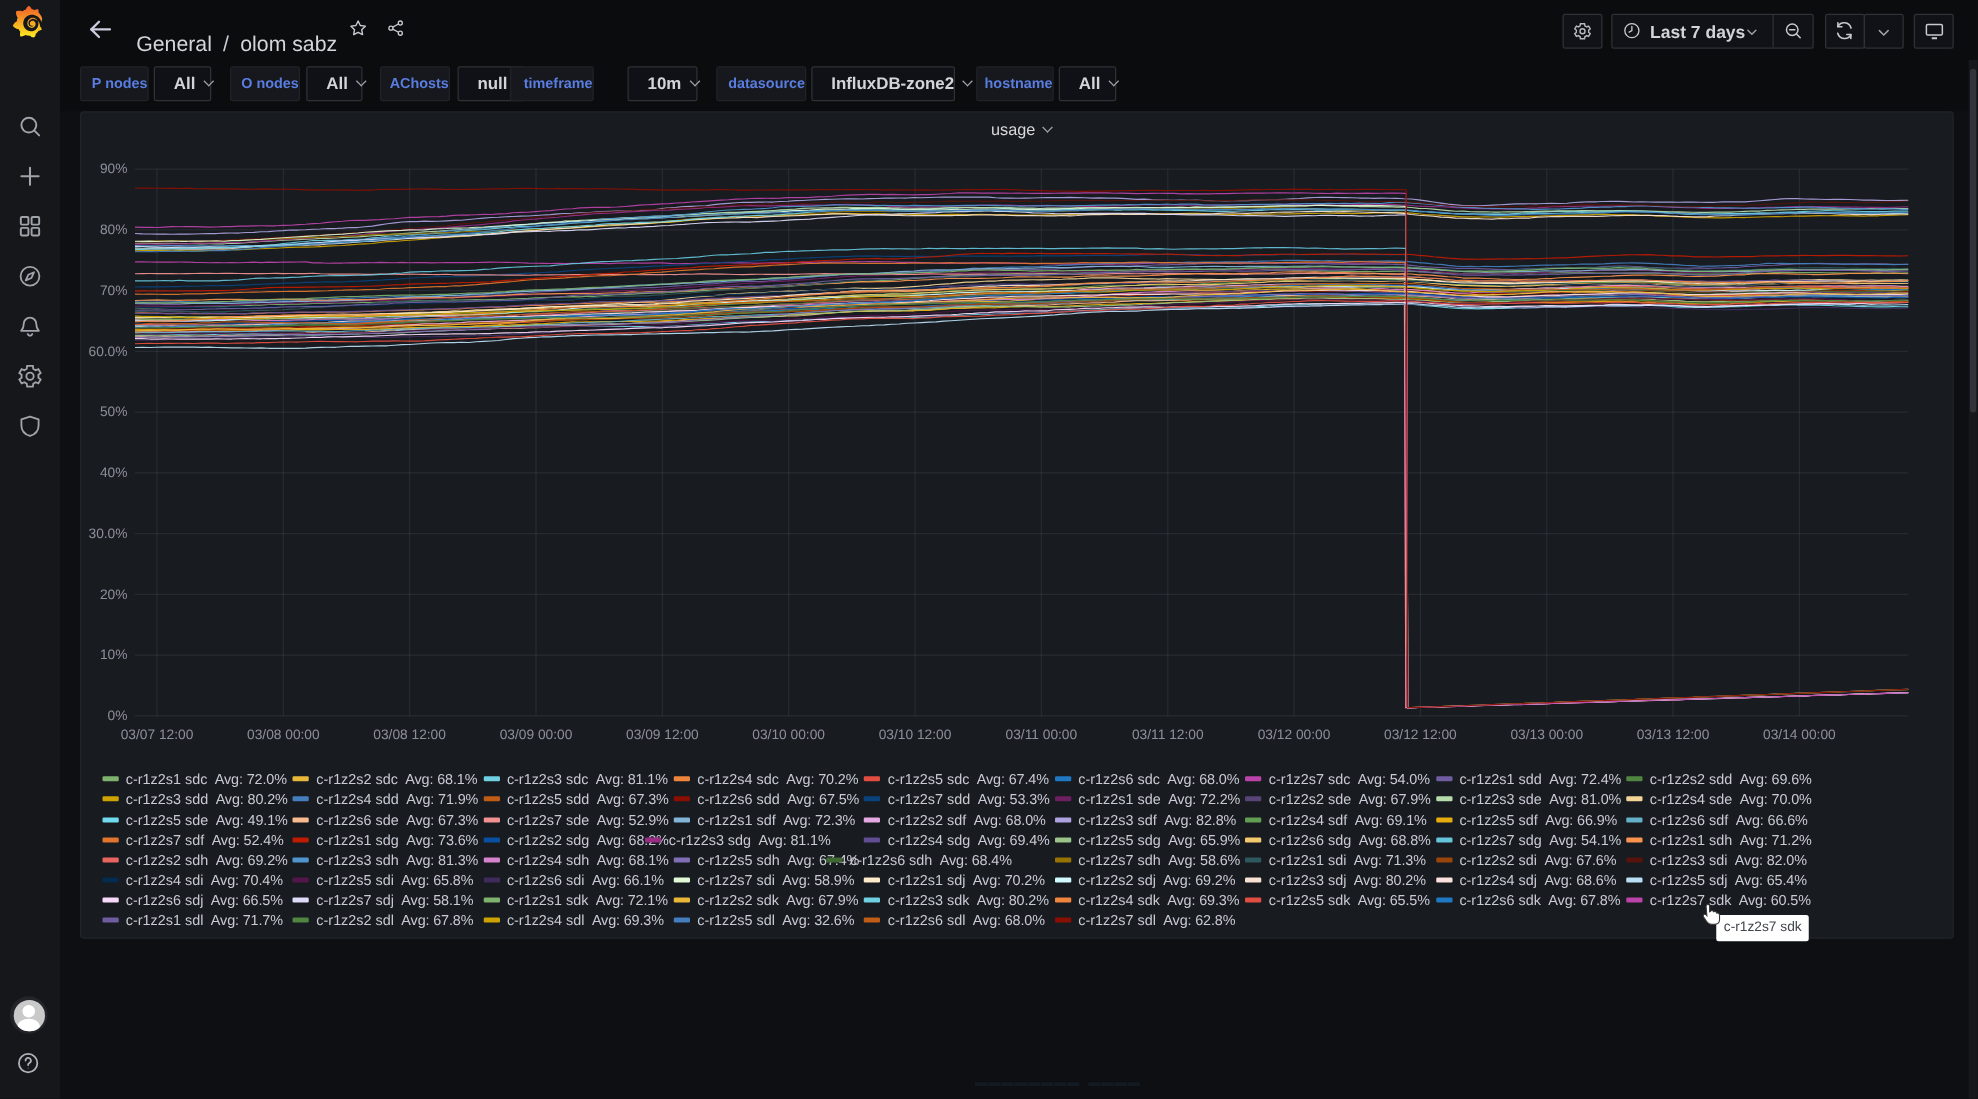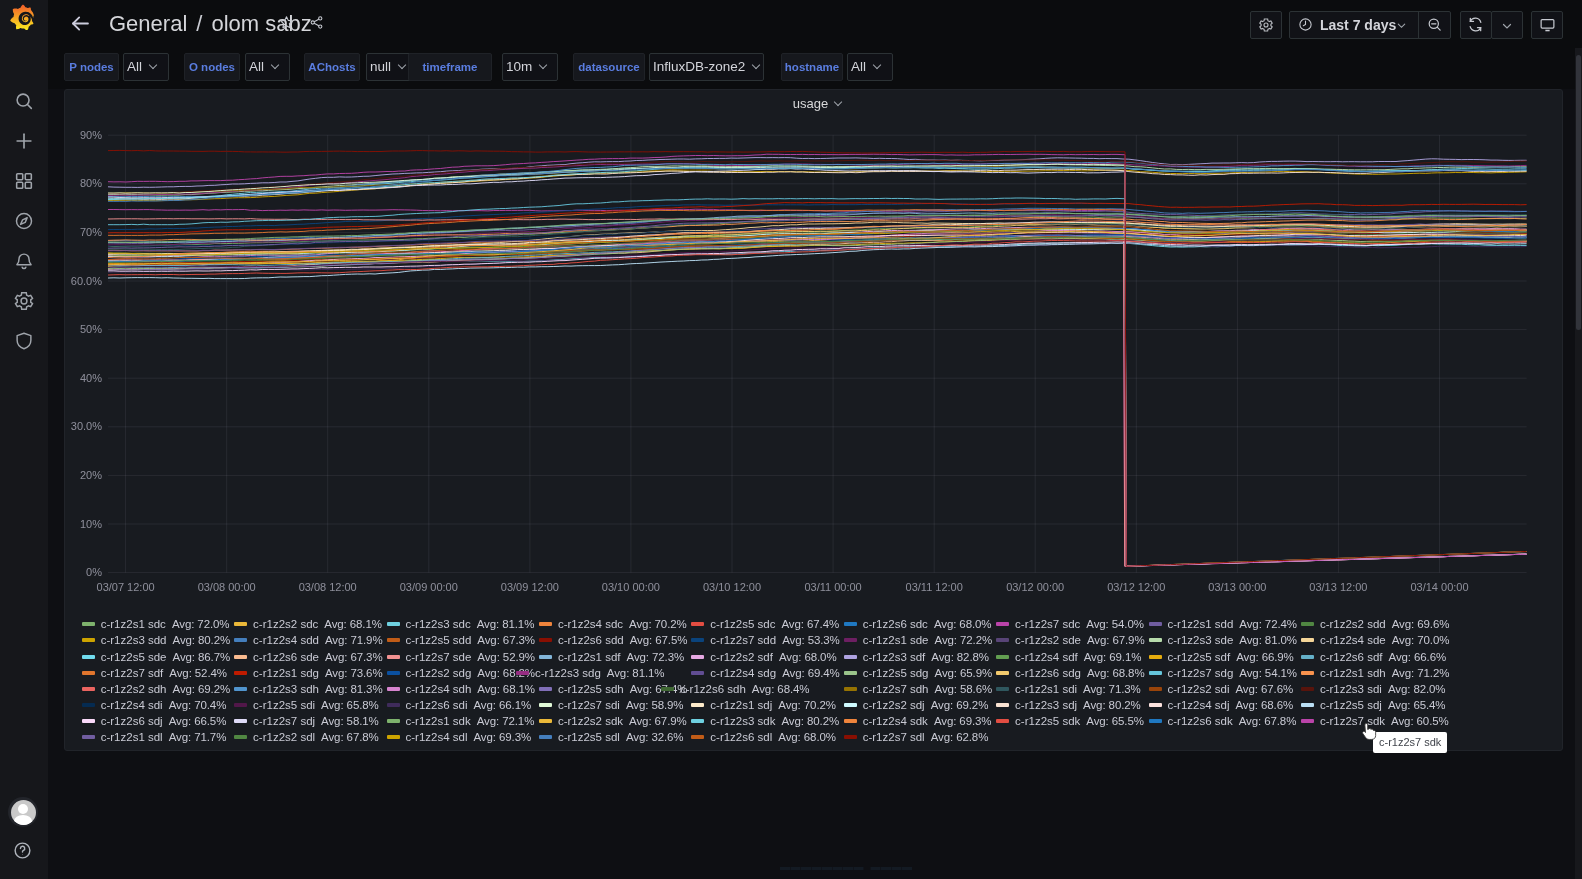--- a/index.html
+++ b/index.html
@@ -9,25 +9,25 @@
 #sidebar{position:absolute;left:0;top:0;width:48px;height:879px;background:#16171b}
 #logo{position:absolute;left:10px;top:4px;width:24px;height:26px}
 .sic{position:absolute;left:13px;width:22px;height:22px;color:#9fa4ab}
 #panel{position:absolute;left:64px;top:89px;width:1499px;height:662px;background:#181b20;border:1px solid #21242a;border-radius:3px}
 #ptitle{position:absolute;left:0;top:0;width:100%;height:28px;text-align:center;line-height:28px;font-size:13px;font-weight:500;color:#d8d9da;text-indent:7px}
 #ptitle .chev{display:inline-block;width:6px;height:6px;border-right:1.5px solid #9fa4ab;border-bottom:1.5px solid #9fa4ab;transform:rotate(45deg);margin-left:7px;vertical-align:3px}
 .li{position:absolute;white-space:nowrap;font-size:11.5px;letter-spacing:-0.1px;color:#c9cad4;line-height:16px}
 .lm{display:inline-block;width:13px;height:4px;border-radius:1px;vertical-align:2px;margin-right:6px}
 .ln{letter-spacing:0}
 .la{margin-left:6px}
-.crumb{position:absolute;top:0;height:48px;line-height:48px;color:#d5d6da;font-size:22px;font-weight:500}
+.crumb{position:absolute;top:12px;height:48px;line-height:48px;color:#d5d6da;font-size:17px;font-weight:500}
 .slash{color:#caccd3;padding:0 9px;font-weight:400}
 .btn{position:absolute;top:11px;height:28px;background:#111217;border:1px solid #2c3235;border-radius:2px;color:#c7cad1}
-.vlab{position:absolute;top:53px;height:28px;background:#16181d;border:1px solid #1f2227;border-radius:2px;color:#5a7de0;font-size:11.5px;font-weight:700;line-height:26px;text-align:center;white-space:nowrap}
-.vval{position:absolute;top:53px;height:28px;background:#101116;border:1px solid #2c3235;border-radius:2px;color:#d3d4da;font-size:13.5px;font-weight:400;line-height:26px;padding:0 3px;white-space:nowrap}
+.vlab{position:absolute;top:53px;height:28px;background:#16181d;border:1px solid #1f2227;border-radius:2px;color:#5a7de0;font-size:11.5px;font-weight:700;line-height:26px;text-align:right;white-space:nowrap}
+.vval{position:absolute;top:53px;height:28px;background:#101116;border:1px solid #2c3235;border-radius:2px;color:#d3d4da;font-size:13.5px;font-weight:700;line-height:26px;padding:0 15px;white-space:nowrap}
 .vval .ch{display:inline-block;width:6px;height:6px;border-right:1.6px solid #9fa4ab;border-bottom:1.6px solid #9fa4ab;transform:rotate(45deg);margin-left:8px;vertical-align:3px}
 #tooltip{position:absolute;left:1308px;top:642px;height:21px;background:#ffffff;border-radius:2px;color:#41454c;font-size:11px;line-height:21px;padding:0 6px;white-space:nowrap}
 #scrollt{position:absolute;left:1575px;top:48px;width:7px;height:831px;background:#17181c}
 #scrollb{position:absolute;left:1576px;top:55px;width:5px;height:275px;background:#32343b;border-radius:3px}
 #footer{position:absolute;left:780px;top:861px;color:#131a23;font-size:10px;letter-spacing:0.5px}
 </style></head>
 <body>
 <div id="topnav"></div>
 <div id="submenu"></div>
 <div id="sidebar"></div>
@@ -135,21 +135,21 @@
     <rect x="3" y="5" width="18" height="12" rx="1.5"></rect>
     <line x1="9" y1="20.5" x2="15" y2="20.5" stroke-width="2.2"></line>
   </svg>
 
 <div class="vlab" style="left:64px;width:55px">P nodes</div>
 <div class="vval" style="left:123px;width:46px">All<span class="ch"></span></div>
 <div class="vlab" style="left:184px;width:56px">O nodes</div>
 <div class="vval" style="left:245px;width:45px">All<span class="ch"></span></div>
 <div class="vlab" style="left:304px;width:56px">AChosts</div>
 <div class="vval" style="left:366px;width:54px">null<span class="ch"></span></div>
-<div class="vlab" style="left:408px;width:84px">timeframe</div>
+<div class="vlab" style="left:408px;width:67px">timeframe</div>
 <div class="vval" style="left:502px;width:56px">10m<span class="ch"></span></div>
 <div class="vlab" style="left:573px;width:72px">datasource</div>
 <div class="vval" style="left:649px;width:115px">InfluxDB-zone2<span class="ch"></span></div>
 <div class="vlab" style="left:781px;width:62px">hostname</div>
 <div class="vval" style="left:847px;width:46px">All<span class="ch"></span></div>
 
 <div id="panel">
 <div id="ptitle">usage<span class="chev"></span></div>
 <svg width="1499" height="520" viewBox="0 0 1499 520" style="position:absolute;left:0;top:0">
       <g stroke="rgba(204,204,220,0.09)" stroke-width="1">
@@ -285,21 +285,21 @@
     <div class="li" style="left:1235.9px;top:526.2px"><span class="lm" style="background:#508642"></span><span class="ln">c-r1z2s2 sdd</span><span class="la">Avg: 69.6%</span></div>
     <div class="li" style="left:16.7px;top:542.4px"><span class="lm" style="background:#CCA300"></span><span class="ln">c-r1z2s3 sdd</span><span class="la">Avg: 80.2%</span></div>
     <div class="li" style="left:169.1px;top:542.4px"><span class="lm" style="background:#447EBC"></span><span class="ln">c-r1z2s4 sdd</span><span class="la">Avg: 71.9%</span></div>
     <div class="li" style="left:321.5px;top:542.4px"><span class="lm" style="background:#C15C17"></span><span class="ln">c-r1z2s5 sdd</span><span class="la">Avg: 67.3%</span></div>
     <div class="li" style="left:473.9px;top:542.4px"><span class="lm" style="background:#890F02"></span><span class="ln">c-r1z2s6 sdd</span><span class="la">Avg: 67.5%</span></div>
     <div class="li" style="left:626.3px;top:542.4px"><span class="lm" style="background:#0A437C"></span><span class="ln">c-r1z2s7 sdd</span><span class="la">Avg: 53.3%</span></div>
     <div class="li" style="left:778.7px;top:542.4px"><span class="lm" style="background:#6D1F62"></span><span class="ln">c-r1z2s1 sde</span><span class="la">Avg: 72.2%</span></div>
     <div class="li" style="left:931.1px;top:542.4px"><span class="lm" style="background:#584477"></span><span class="ln">c-r1z2s2 sde</span><span class="la">Avg: 67.9%</span></div>
     <div class="li" style="left:1083.5px;top:542.4px"><span class="lm" style="background:#B7DBAB"></span><span class="ln">c-r1z2s3 sde</span><span class="la">Avg: 81.0%</span></div>
     <div class="li" style="left:1235.9px;top:542.4px"><span class="lm" style="background:#F4D598"></span><span class="ln">c-r1z2s4 sde</span><span class="la">Avg: 70.0%</span></div>
-    <div class="li" style="left:16.7px;top:558.5px"><span class="lm" style="background:#70DBED"></span><span class="ln">c-r1z2s5 sde</span><span class="la">Avg: 86.7%</span></div>
+    <div class="li" style="left:16.7px;top:558.5px"><span class="lm" style="background:#70DBED"></span><span class="ln">c-r1z2s5 sde</span><span class="la">Avg: 49.1%</span></div>
     <div class="li" style="left:169.1px;top:558.5px"><span class="lm" style="background:#F9BA8F"></span><span class="ln">c-r1z2s6 sde</span><span class="la">Avg: 67.3%</span></div>
     <div class="li" style="left:321.5px;top:558.5px"><span class="lm" style="background:#F29191"></span><span class="ln">c-r1z2s7 sde</span><span class="la">Avg: 52.9%</span></div>
     <div class="li" style="left:473.9px;top:558.5px"><span class="lm" style="background:#82B5D8"></span><span class="ln">c-r1z2s1 sdf</span><span class="la">Avg: 72.3%</span></div>
     <div class="li" style="left:626.3px;top:558.5px"><span class="lm" style="background:#E5A8E2"></span><span class="ln">c-r1z2s2 sdf</span><span class="la">Avg: 68.0%</span></div>
     <div class="li" style="left:778.7px;top:558.5px"><span class="lm" style="background:#AEA2E0"></span><span class="ln">c-r1z2s3 sdf</span><span class="la">Avg: 82.8%</span></div>
     <div class="li" style="left:931.1px;top:558.5px"><span class="lm" style="background:#629E51"></span><span class="ln">c-r1z2s4 sdf</span><span class="la">Avg: 69.1%</span></div>
     <div class="li" style="left:1083.5px;top:558.5px"><span class="lm" style="background:#E5AC0E"></span><span class="ln">c-r1z2s5 sdf</span><span class="la">Avg: 66.9%</span></div>
     <div class="li" style="left:1235.9px;top:558.5px"><span class="lm" style="background:#64B0C8"></span><span class="ln">c-r1z2s6 sdf</span><span class="la">Avg: 66.6%</span></div>
     <div class="li" style="left:16.7px;top:574.7px"><span class="lm" style="background:#E0752D"></span><span class="ln">c-r1z2s7 sdf</span><span class="la">Avg: 52.4%</span></div>
     <div class="li" style="left:169.1px;top:574.7px"><span class="lm" style="background:#BF1B00"></span><span class="ln">c-r1z2s1 sdg</span><span class="la">Avg: 73.6%</span></div>

